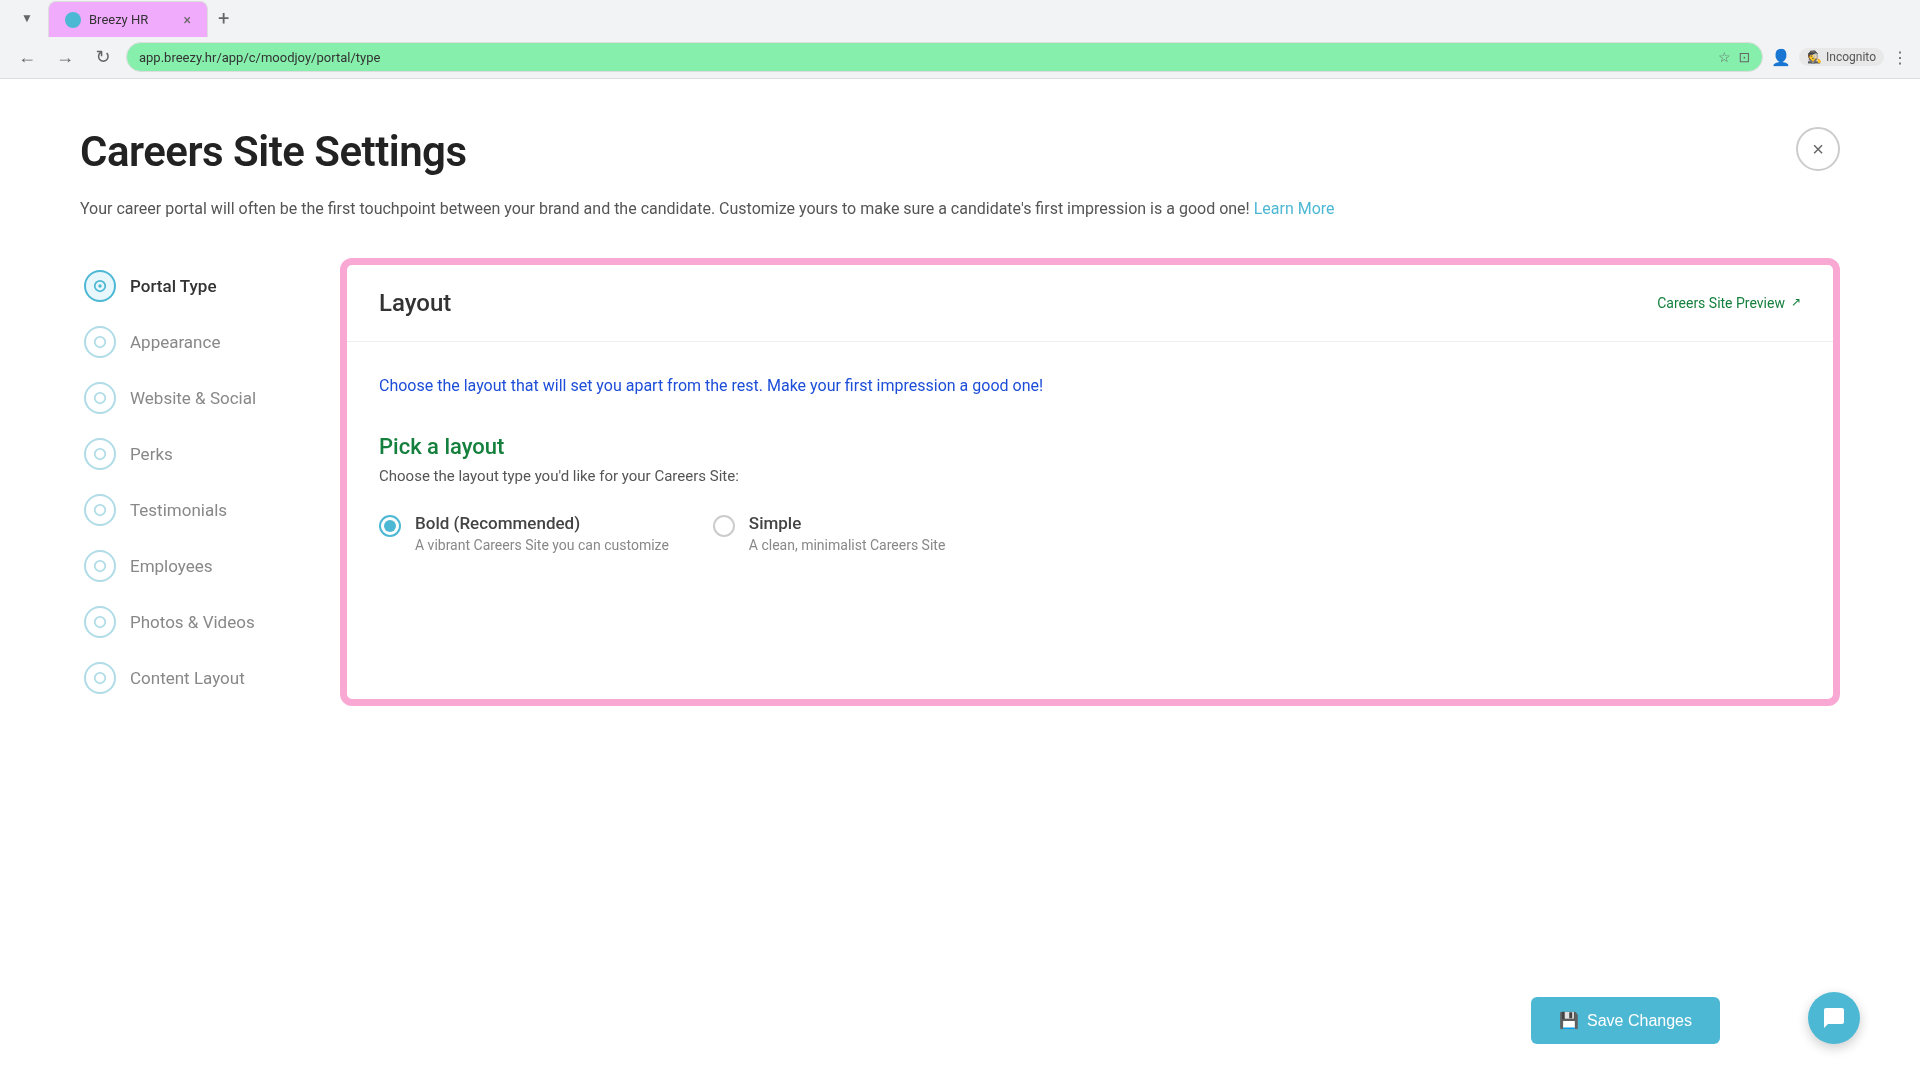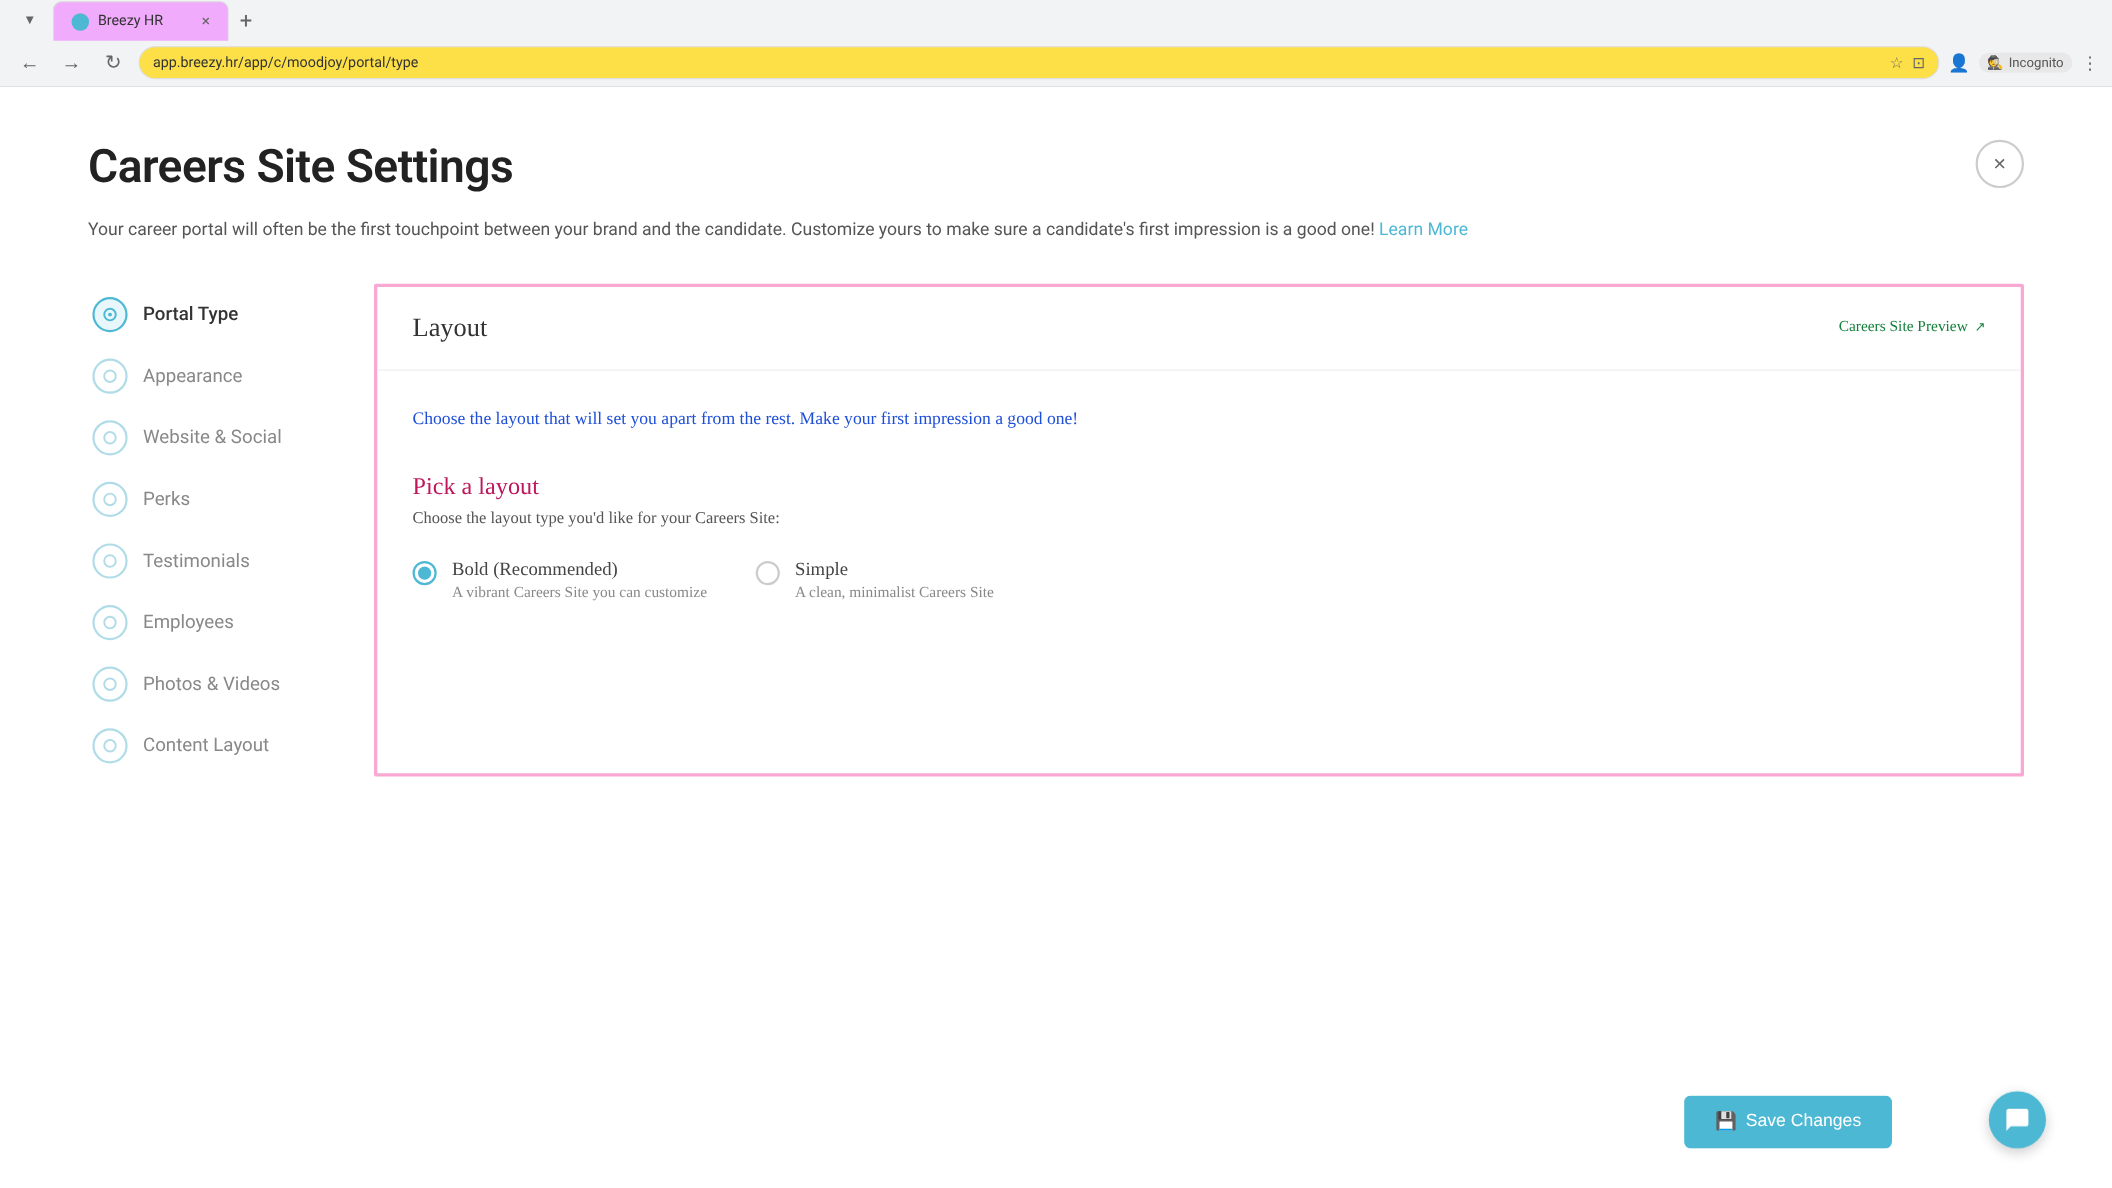--- a/index.html
+++ b/index.html
@@ -73,21 +73,21 @@
       border-radius: 50%;
       display: flex;
       align-items: center;
       justify-content: center;
       width: 30px; height: 30px;
     }
     .address-bar {
       flex: 1;
       display: flex;
       align-items: center;
-      background: #fde047;
+      background: #86efac;
       border: 1px solid #ddd;
       border-radius: 20px;
       padding: 4px 12px;
       font-size: 13px;
       color: #333;
       height: 30px;
     }
     .address-text { flex: 1; }
     .address-icons { display: flex; gap: 8px; align-items: center; color: #666; font-size: 14px; }
     .browser-actions { display: flex; gap: 8px; align-items: center; color: #666; font-size: 16px; }
@@ -180,24 +180,23 @@
       flex-shrink: 0;
     }
     .sidebar-icon.active-icon {
       border-color: #4db8d4;
       background: #e8f7fb;
     }
 
     
     .main-content {
       flex: 1;
-      border: 3px solid #f9a8d4;
-      border-radius: 2px;
+      border: 7px solid #f9a8d4;
+      border-radius: 12px;
       overflow: hidden;
-      font-family: Liberation Serif, serif;
     }
     .content-header {
       display: flex;
       align-items: center;
       justify-content: space-between;
       padding: 24px 32px;
       border-bottom: 1px solid #eee;
     }
     .content-title {
       font-size: 24px;
@@ -220,21 +219,21 @@
     }
     .layout-description {
       font-size: 16px;
       color: #1d4ed8;
       margin-bottom: 36px;
       line-height: 1.5;
     }
     .pick-layout-title {
       font-size: 22px;
       font-weight: 500;
-      color: #be185d;
+      color: #15803d;
       margin-bottom: 8px;
     }
     .pick-layout-subtitle {
       font-size: 15px;
       color: #555;
       margin-bottom: 28px;
     }
 
     .layout-options {
       display: flex;

